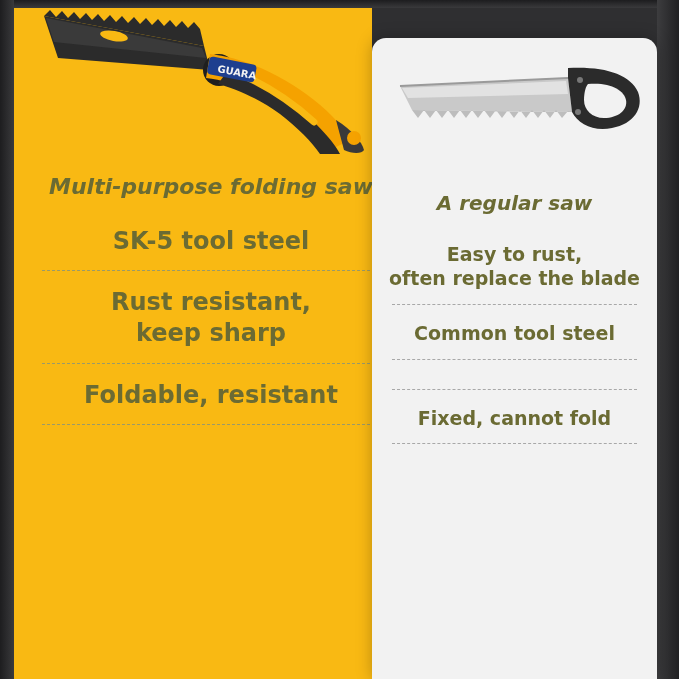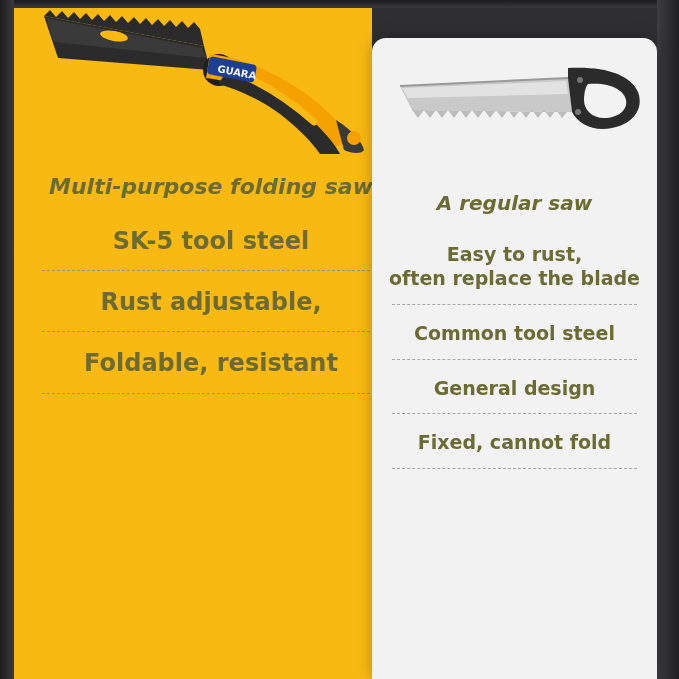--- a/index.html
+++ b/index.html
@@ -177,21 +177,22 @@
 
     <div class="rows-left">
       <div class="head-row">Multi-purpose folding saw</div>
 
       <div class="row">
         <span class="row-line">SK-5 tool steel</span>
         <span class="sep"></span>
       </div>
 
       <div class="row">
-        <span class="row-line">Rust adjustable,</span>
+        <span class="row-line">Rust resistant,</span>
+        <span class="row-line">keep sharp</span>
         <span class="sep"></span>
       </div>
 
 
       <div class="row">
         <span class="row-line">Foldable, resistant</span>
         <span class="sep"></span>
       </div>
     </div>
   </div>
@@ -225,21 +226,20 @@
         <span class="row-line">often replace the blade</span>
         <span class="sep"></span>
       </div>
 
       <div class="row">
         <span class="row-line">Common tool steel</span>
         <span class="sep"></span>
       </div>
 
       <div class="row">
-        <span class="row-line">General design</span>
         <span class="sep"></span>
       </div>
 
       <div class="row">
         <span class="row-line">Fixed, cannot fold</span>
         <span class="sep"></span>
       </div>
     </div>
   </div>
 

